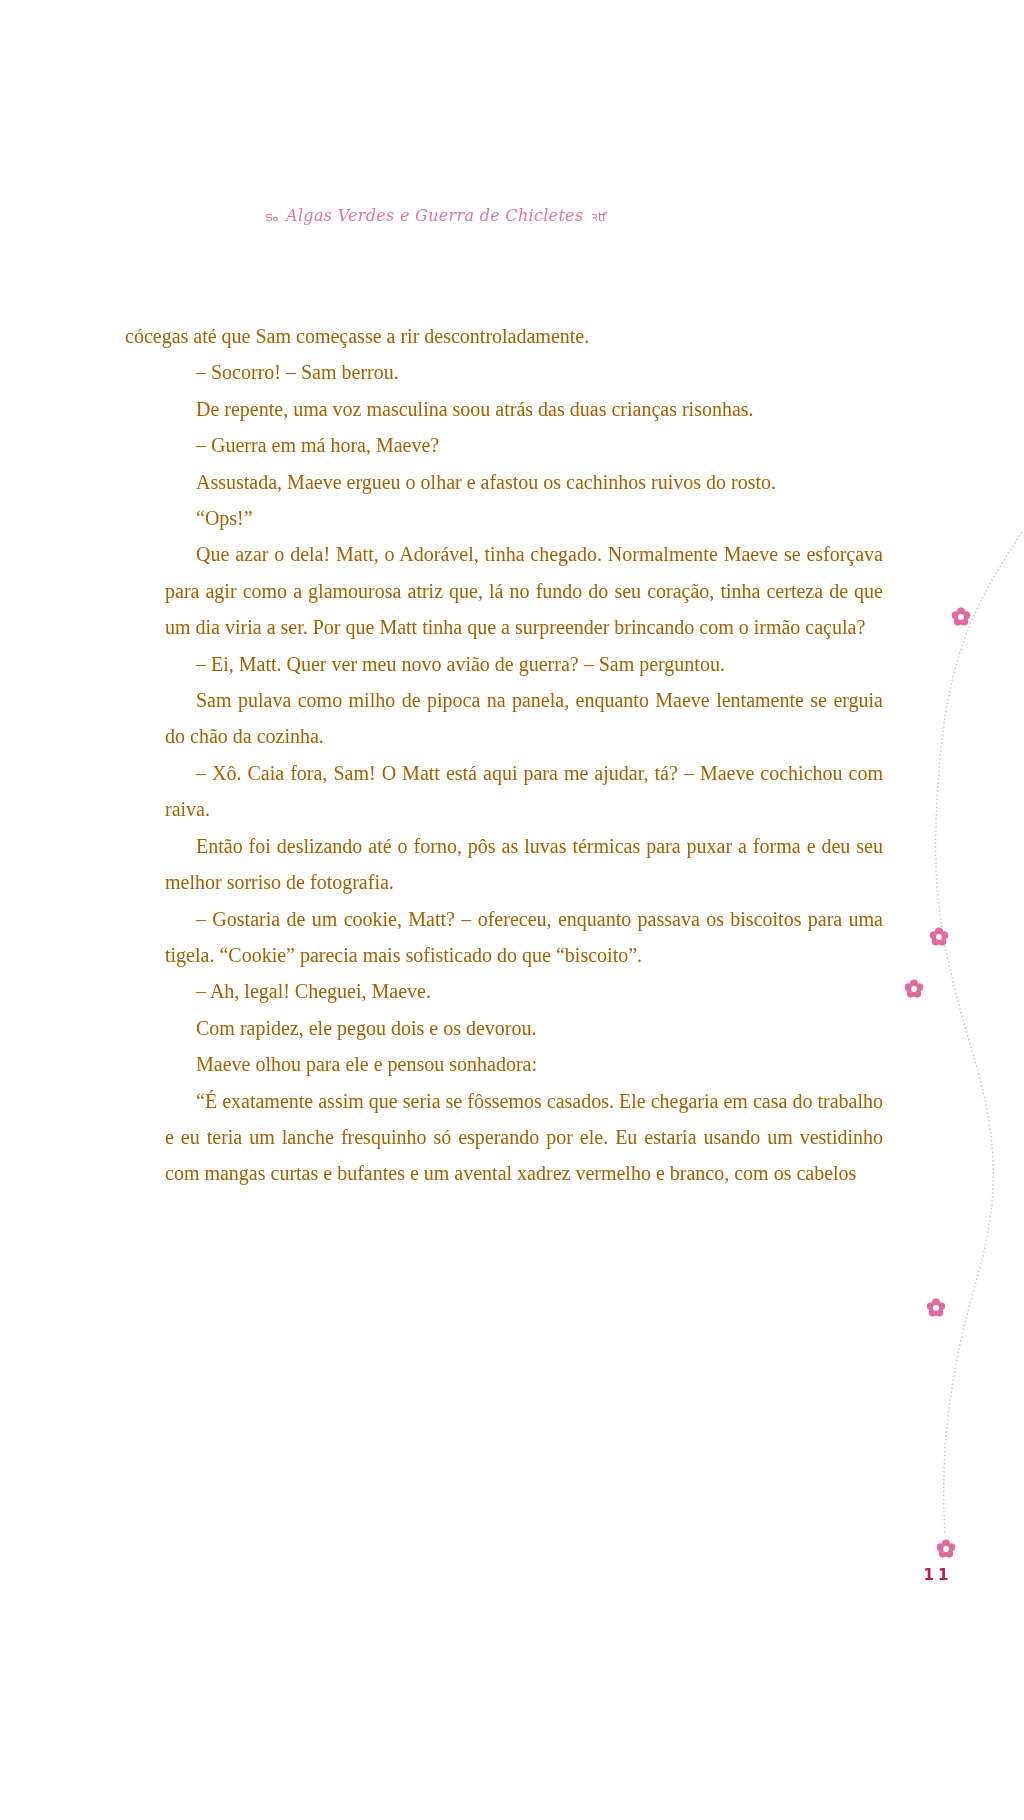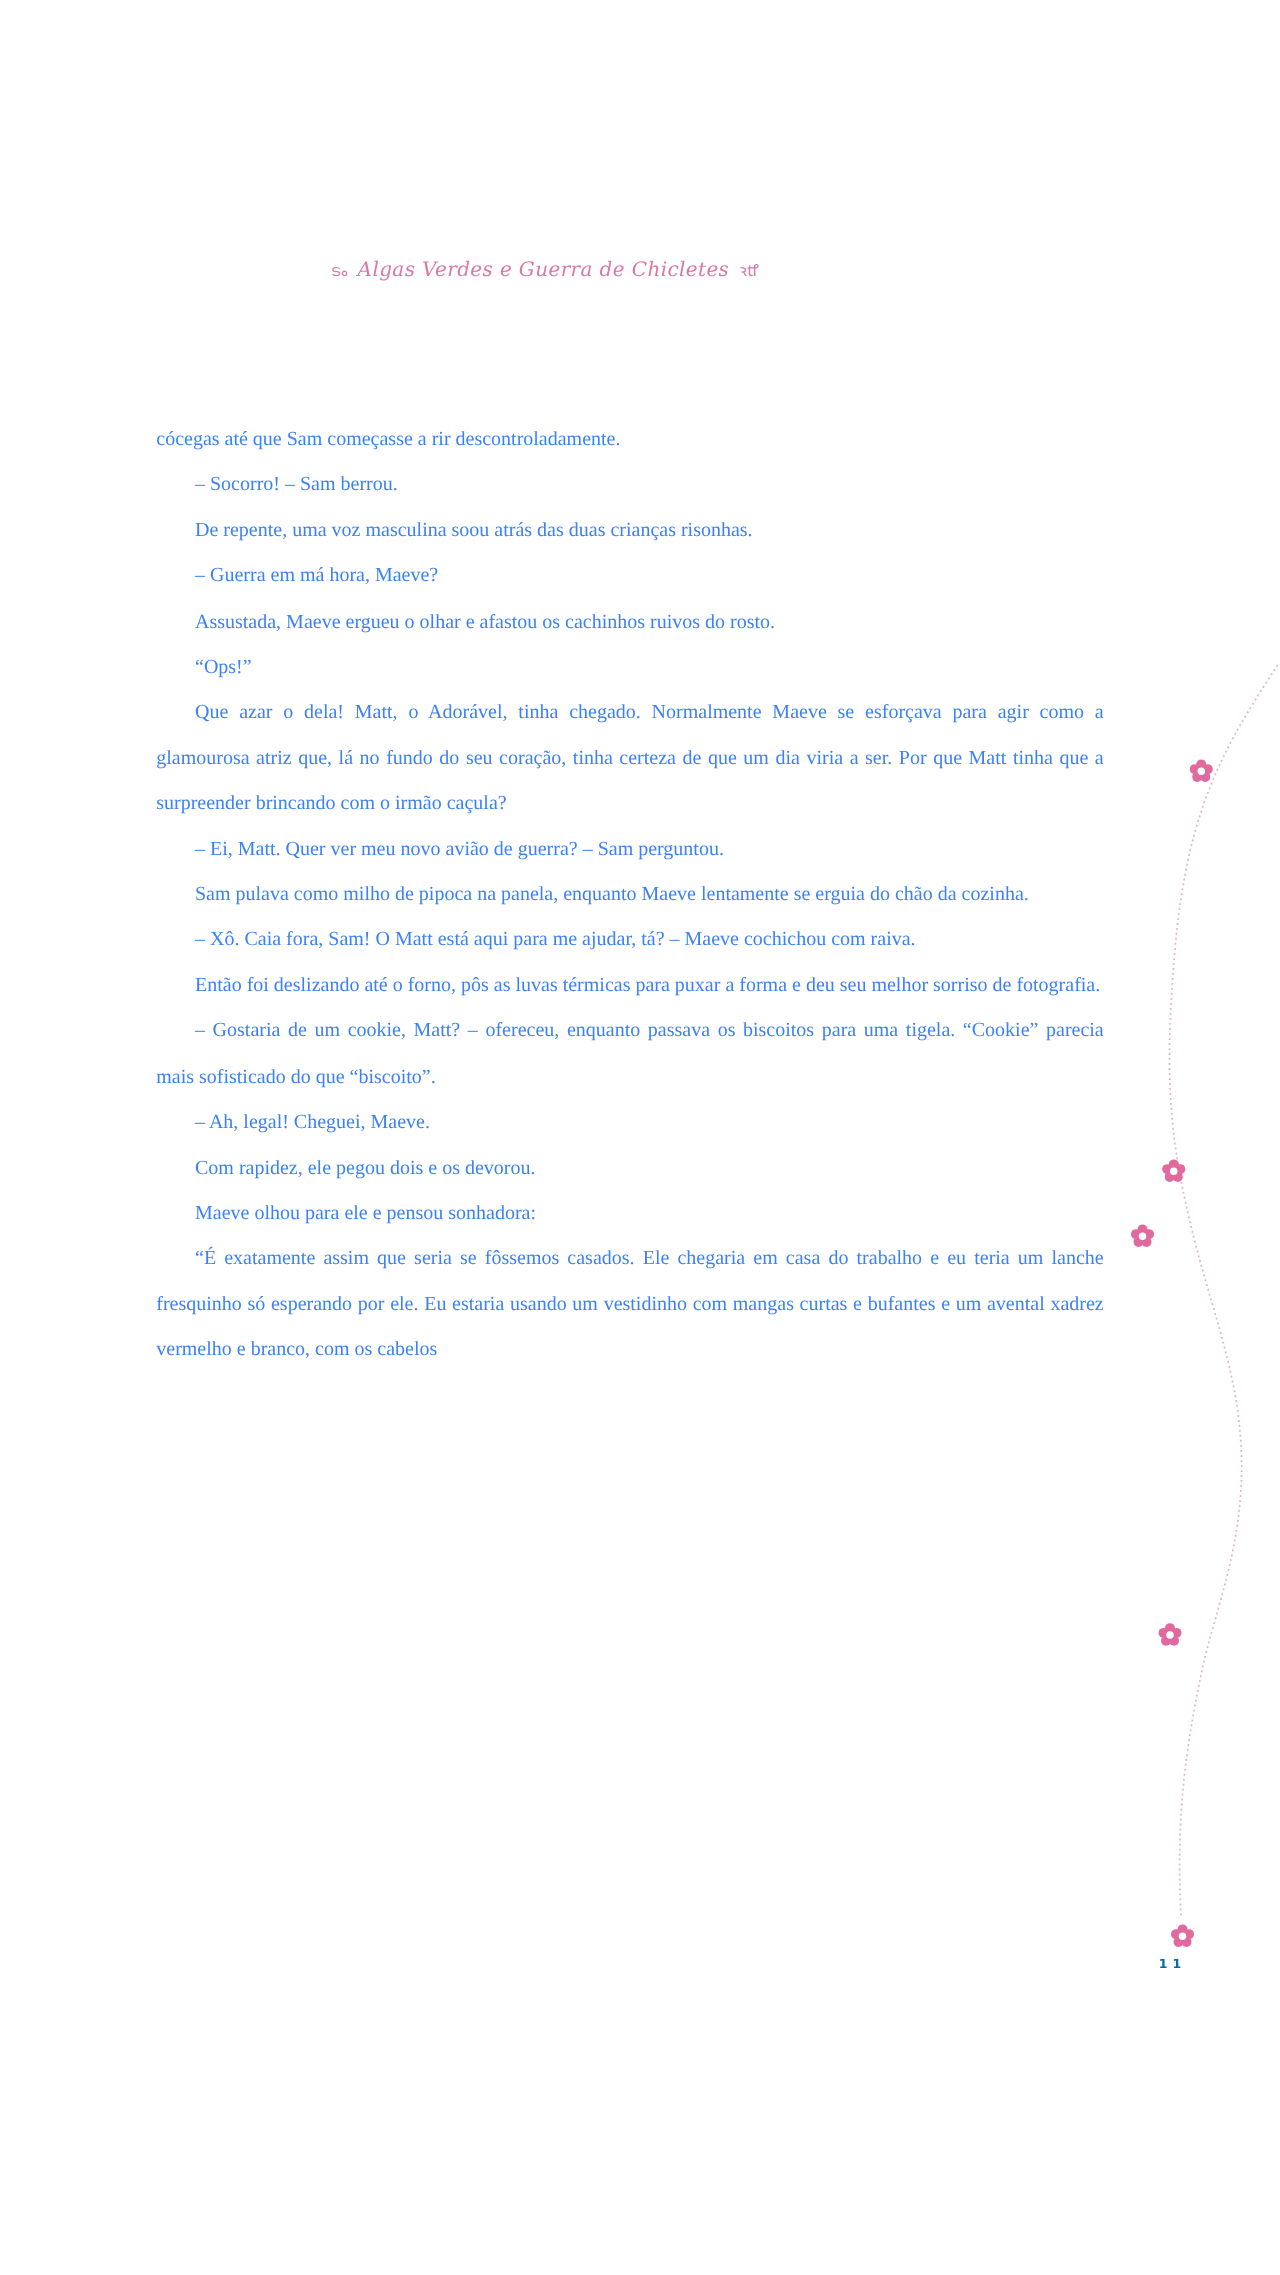--- a/index.html
+++ b/index.html
@@ -36,34 +36,35 @@
     }
     .running-header .flourish {
       font-style: normal;
       font-size: 13px;
       margin: 0 8px;
       color: #d6609a;
     }
     .body-text {
       position: absolute;
       left: 125px;
-      top: 334px;
+      top: 318px;
       width: 758px;
       font-family: "Liberation Serif", "DejaVu Serif", serif;
-      font-size: 16px;
+      font-size: 20px;
       line-height: 36.4px;
-      color: #3b82f6;
+      color: #a16207;
       text-align: justify;
     }
     .body-text p {
       margin: 0;
       padding: 0;
     }
     .body-text p.indent {
       text-indent: 31px;
+      margin-left: 40px;
     }
     .body-text p.noindent {
       text-indent: 0;
     }
     .vine {
       position: absolute;
       left: 0; top: 0;
       width: 1024px;
       height: 1820px;
       pointer-events: none;
@@ -73,24 +74,24 @@
       width: 22px;
       height: 22px;
     }
     .page-number {
       position: absolute;
       top: 1566px;
       left: 918px;
       width: 40px;
       text-align: center;
       font-family: "DejaVu Sans", "Liberation Sans", sans-serif;
-      font-size: 10px;
+      font-size: 15px;
       font-weight: bold;
       letter-spacing: 4px;
-      color: #0369a1;
+      color: #be185d;
     }
   </style>
 </head>
 <body>
 
 <div class="page">
 
   <div class="running-header">
     <span class="flourish">ടം</span><span>Algas Verdes e Guerra de Chicletes</span><span class="flourish">ꝛꝷ</span>
   </div>

